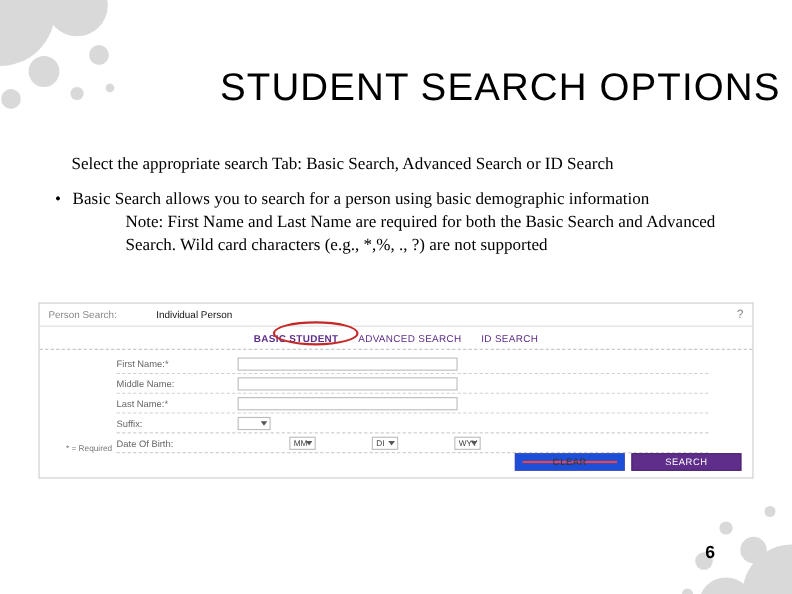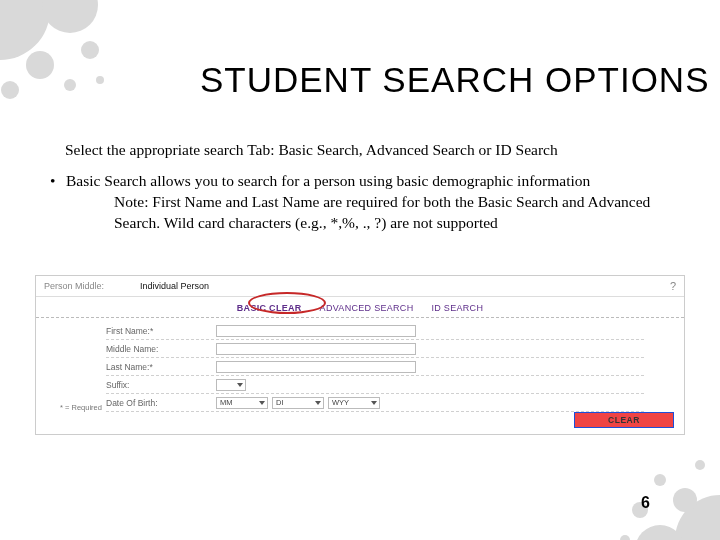--- a/index.html
+++ b/index.html
@@ -32,25 +32,25 @@
     position: absolute; top: 16px; left: 212px; width: 78px; height: 22px;
     border: 2px solid #c62828; border-radius: 50%; pointer-events: none;
   }
   .form-rows { padding: 4px 40px 0 70px; }
   .frow { display: flex; align-items: center; height: 18px; border-bottom: 1px dashed #d0d0d0; }
   .flabel { width: 110px; color: #666; font-size: 8.5px; }
   .finput { width: 200px; height: 12px; border: 1px solid #bbb; background: #fff; }
   .fselect { width: 30px; height: 12px; border: 1px solid #bbb; background: #fff; position: relative; }
   .fselect::after { content: ""; position: absolute; right: 2px; top: 3px; border-left: 3px solid transparent; border-right: 3px solid transparent; border-top: 4px solid #555; }
   .dob-group { display: flex; gap: 4px; }
-  .fselect.sm { width: 52px; display: inline-flex; align-items: center; padding-left: 3px; font-size: 7.5px; color: #444; }
+  .fselect.sm { width: 24px; display: inline-flex; align-items: center; padding-left: 3px; font-size: 7.5px; color: #444; margin-left: 47px; }
   .req-note { position: absolute; bottom: 22px; left: 24px; font-size: 7.5px; color: #777; }
   .btnrow { position: absolute; bottom: 6px; right: 10px; display: flex; gap: 6px; }
   .btn { width: 100px; height: 16px; display: flex; align-items: center; justify-content: center; font-size: 8.5px; letter-spacing: .5px; }
-  .btn-clear { border: 1px solid #1d4ed8; background: #ef4444; color: #333; font-weight: bold; }
+  .btn-clear { border: 7px solid #1d4ed8; background: #ef4444; color: #333; }
   .btn-search { background: #5e2e8a; color: #fff; border: 1px solid #4a2370; }
   .pagenum { position: absolute; bottom: 28px; right: 70px; font-family: Arial, sans-serif; font-weight: 700; font-size: 16px; }
 </style>
 </head>
 <body>
 
 <div class="slide">
 
   <svg class="deco-tl" width="180" height="160">
     <g fill="#d9d9d9">
@@ -87,26 +87,26 @@
     <ul>
       <li>
         <span>Basic Search allows you to search for a person using basic demographic information</span>
         <div class="note">Note: First Name and Last Name are required for both the Basic Search and Advanced Search. Wild card characters (e.g., *,%, ., ?) are not supported</div>
       </li>
     </ul>
   </div>
 
   <div class="screenshot">
     <div class="ps-header">
-      <span class="ps-title1">Person Middle:</span>
+      <span class="ps-title1">Person Search:</span>
       <span class="ps-title2">Individual Person</span>
       <span class="ps-help">?</span>
     </div>
     <div class="tabs">
-      <span class="tab active">BASIC CLEAR</span>
+      <span class="tab active">BASIC STUDENT</span>
       <span class="tab">ADVANCED SEARCH</span>
       <span class="tab">ID SEARCH</span>
     </div>
     <div class="circle-mark"></div>
 
     <div class="form-rows">
       <div class="frow">
         <span class="flabel">First Name:*</span>
         <span class="finput"></span>
       </div>
@@ -129,17 +129,18 @@
           <span class="fselect sm">DI</span>
           <span class="fselect sm">WYY</span>
         </span>
       </div>
     </div>
 
     <div class="req-note">* = Required</div>
 
     <div class="btnrow">
       <div class="btn btn-clear">CLEAR</div>
+      <div class="btn btn-search">SEARCH</div>
     </div>
   </div>
 
   <div class="pagenum">6</div>
 </div>
 
 </body></html>

